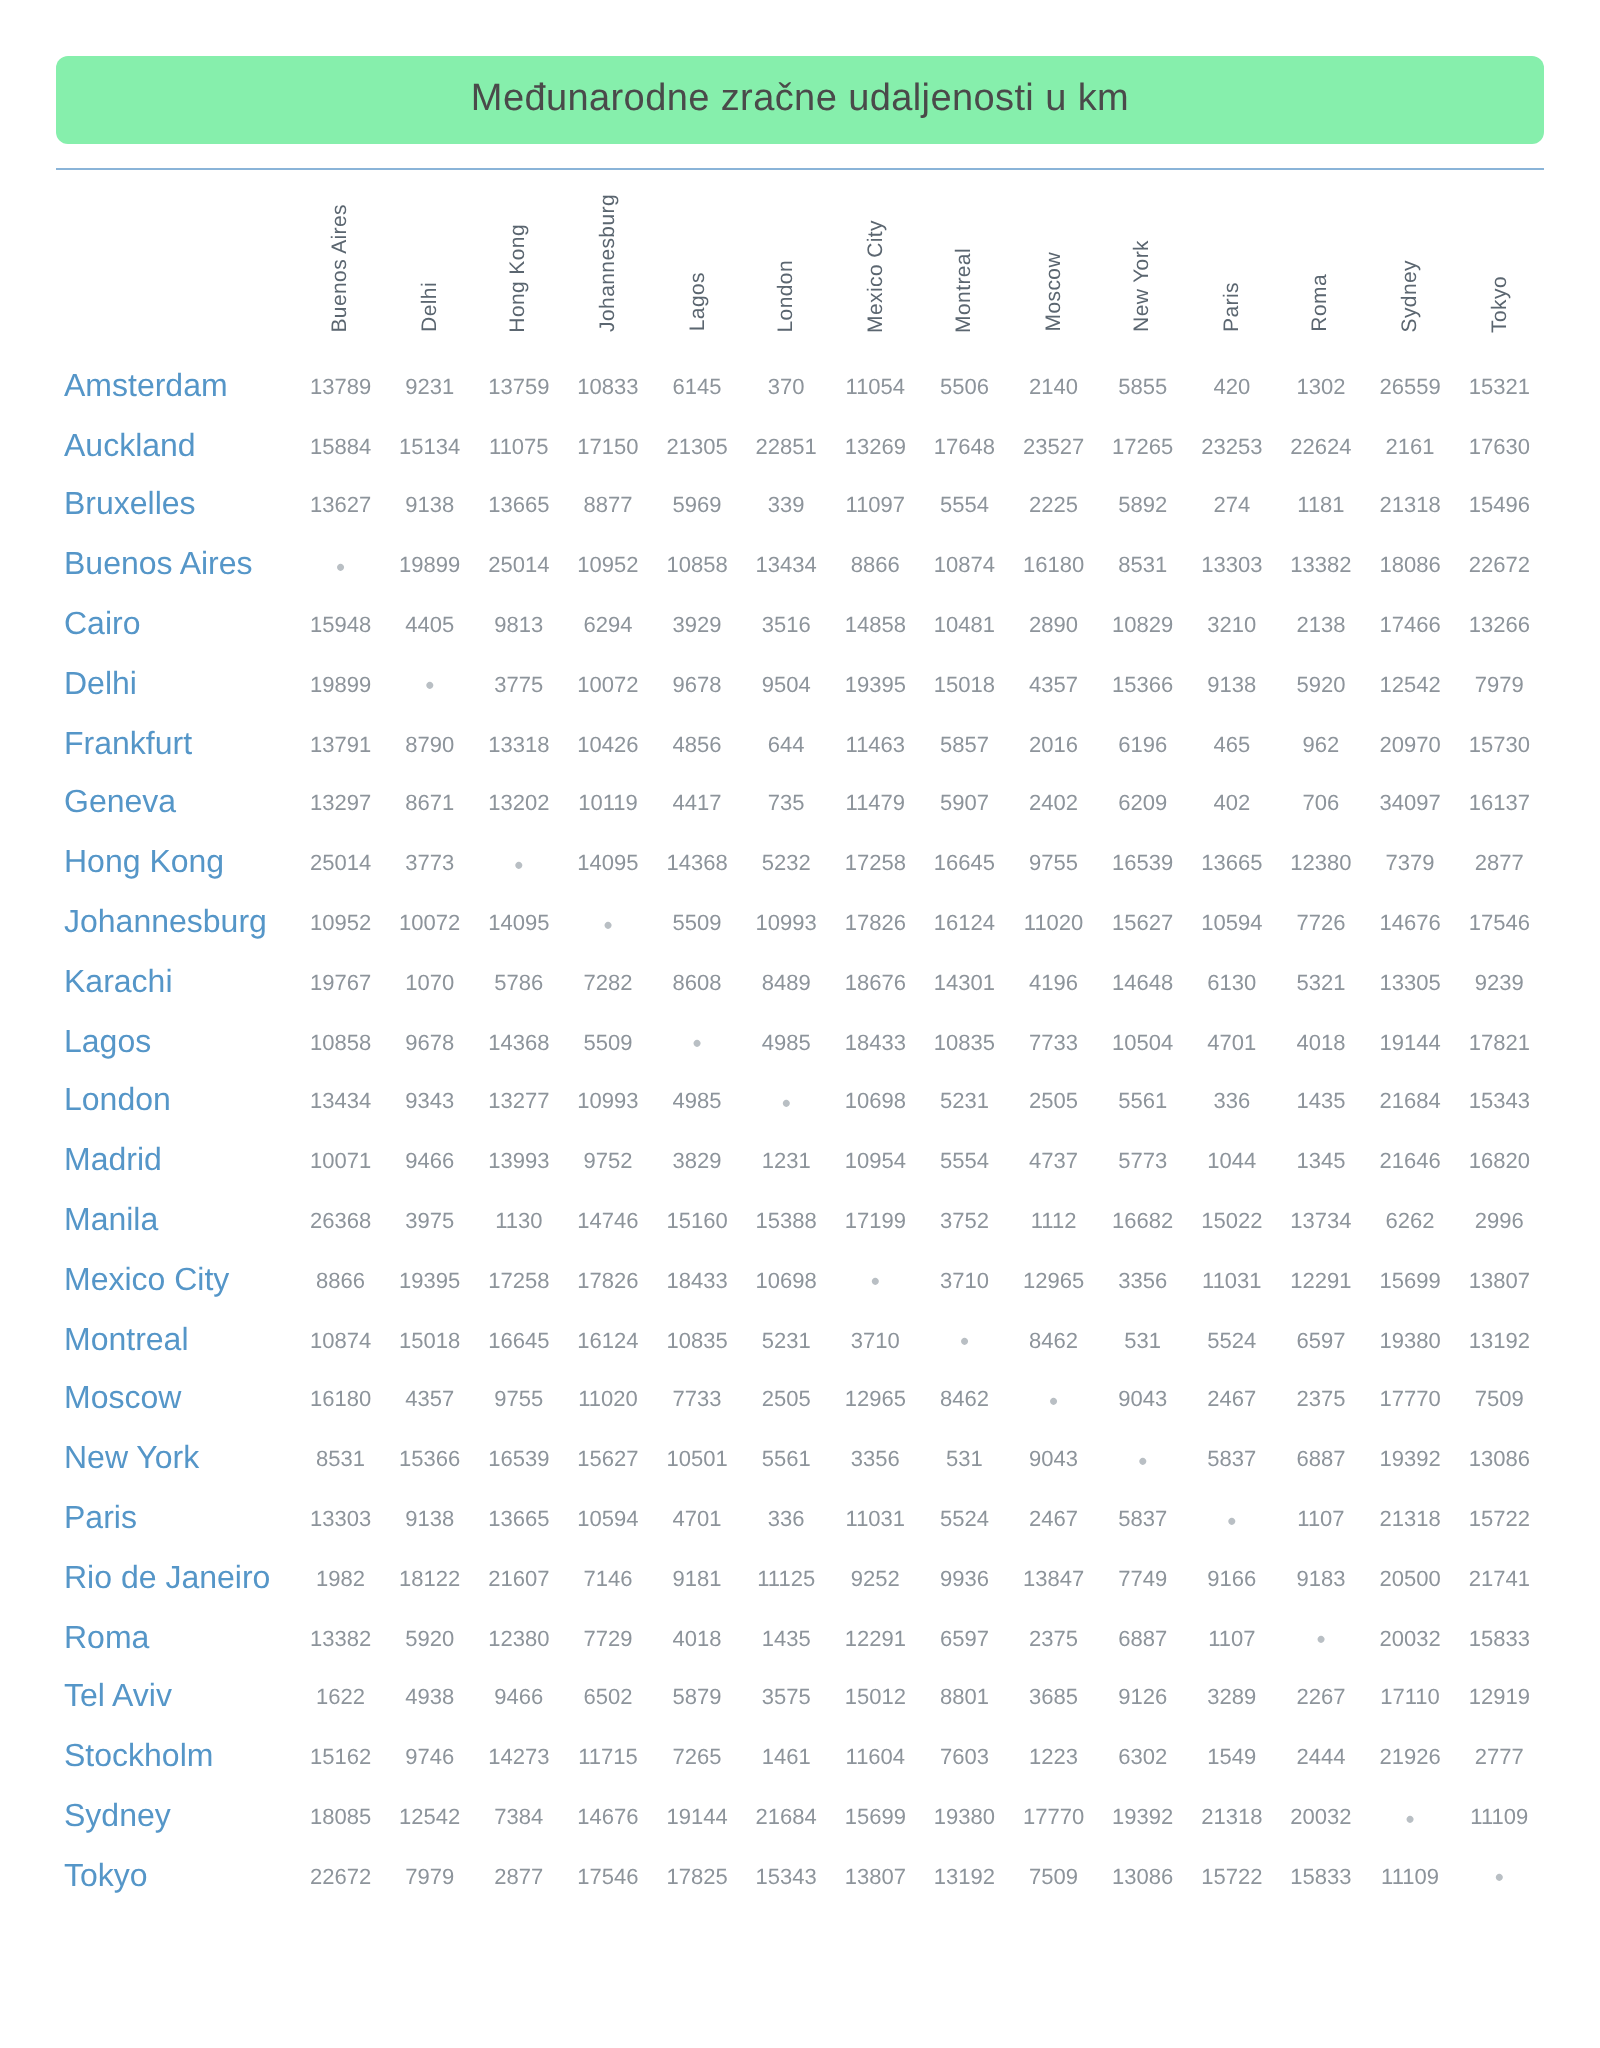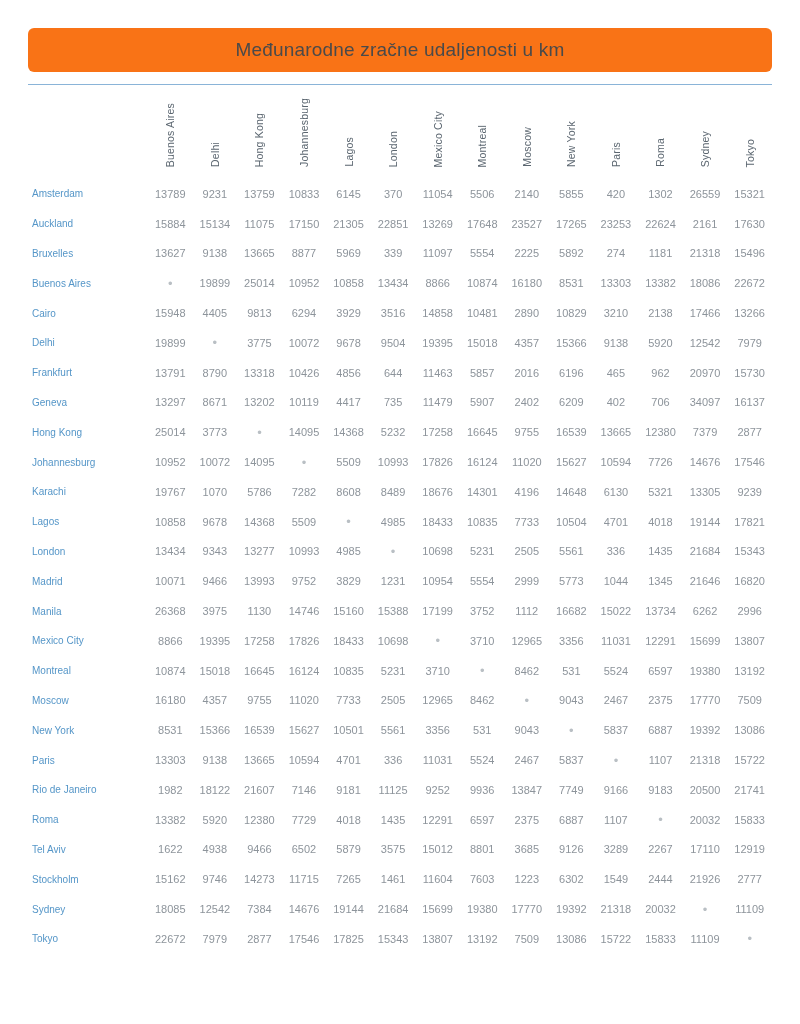--- a/index.html
+++ b/index.html
@@ -16,21 +16,21 @@
   }
   .page {
     width: 800px;
     height: 1024px;
     position: relative;
     box-sizing: border-box;
     padding: 0;
   }
   .title-bar {
     margin: 28px 28px 0 28px;
-    background: #f97316;
+    background: #86efac;
     border-radius: 6px;
     height: 44px;
     display: flex;
     align-items: center;
     justify-content: center;
   }
   .title-bar h1 {
     margin: 0;
     font-size: 19px;
     font-weight: 400;
@@ -61,21 +61,21 @@
     writing-mode: vertical-rl;
     transform: rotate(180deg);
     font-size: 10.5px;
     color: #5b6670;
     white-space: nowrap;
     display: inline-block;
     letter-spacing: 0.2px;
   }
   table.matrix td.rowhead {
     text-align: left;
-    font-size: 10px;
+    font-size: 16px;
     color: #5596c8;
     padding: 0 0 0 4px;
     height: 27.8px;
     white-space: nowrap;
   }
   table.matrix td.cell {
     text-align: center;
     font-size: 11px;
     color: #8d949b;
     height: 27.8px;
@@ -342,21 +342,21 @@
         <tr>
           <td class="rowhead">Madrid</td>
           <td class="cell">10071</td>
           <td class="cell">9466</td>
           <td class="cell">13993</td>
           <td class="cell">9752</td>
           <td class="cell">3829</td>
           <td class="cell">1231</td>
           <td class="cell">10954</td>
           <td class="cell">5554</td>
-          <td class="cell">2999</td>
+          <td class="cell">4737</td>
           <td class="cell">5773</td>
           <td class="cell">1044</td>
           <td class="cell">1345</td>
           <td class="cell">21646</td>
           <td class="cell">16820</td>
         </tr>
         <tr>
           <td class="rowhead">Manila</td>
           <td class="cell">26368</td>
           <td class="cell">3975</td>

